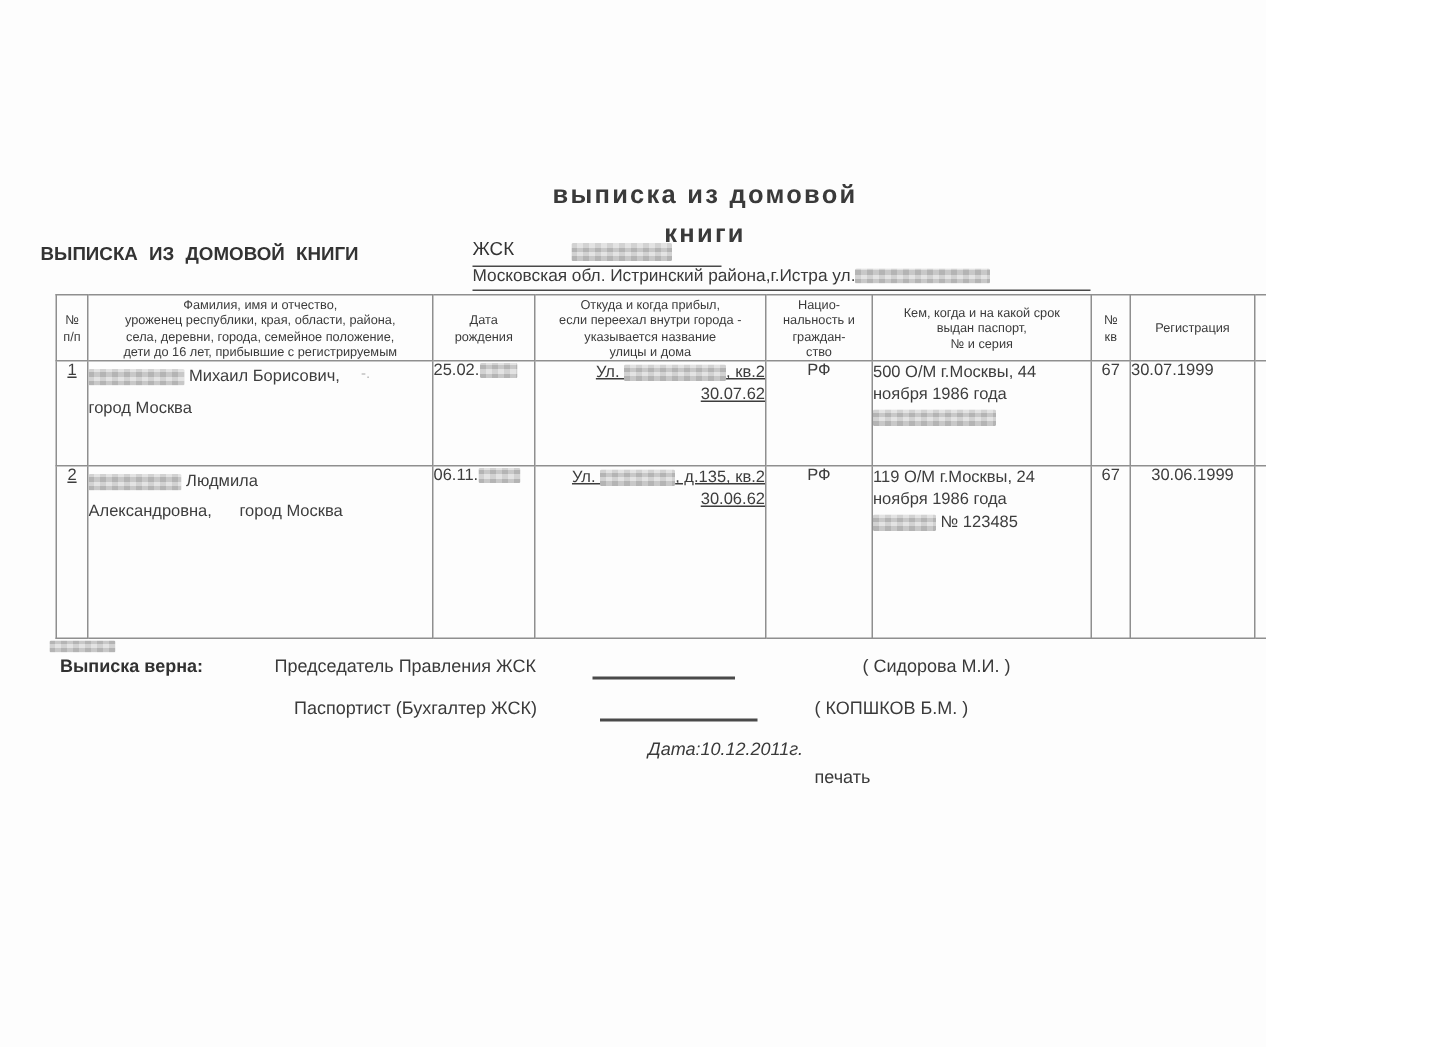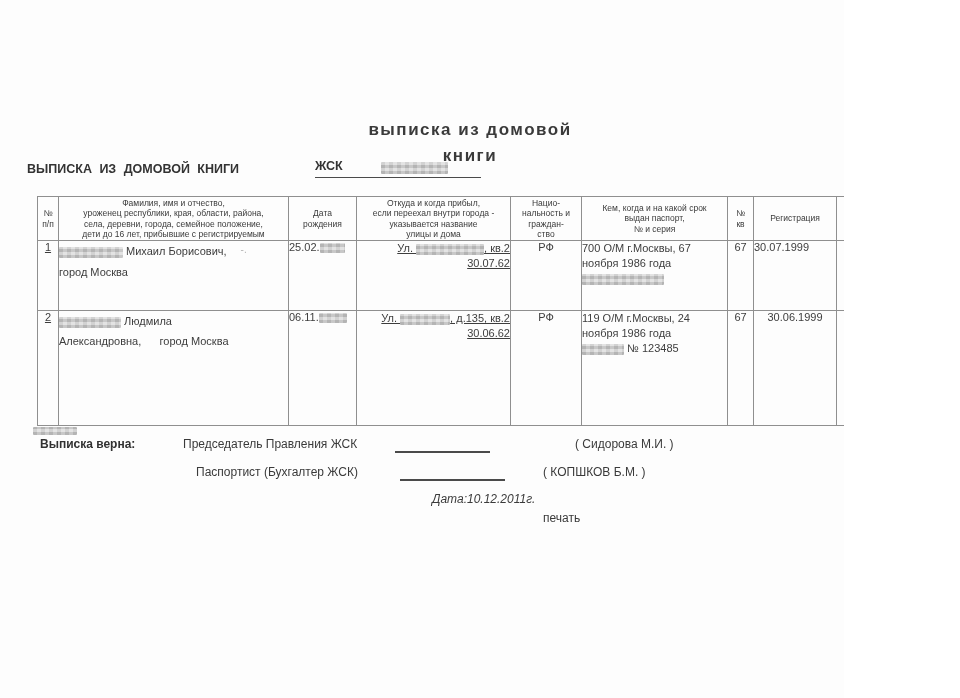--- a/index.html
+++ b/index.html
@@ -25,21 +25,21 @@
     color:#3a3a3a;line-height:26px;white-space:pre-line;
   }
   .left-heading{
     position:absolute;left:27px;top:162px;
     font-weight:bold;font-size:12.5px;color:#333;
     word-spacing:4px;
   }
   .org-line{
     position:absolute;left:315px;top:159px;width:166px;height:18px;
     border-bottom:1.5px solid #4a4a4a;
-    font-weight:bold;font-size:12.5px;color:#333;
+    font-weight:normal;font-size:12.5px;color:#333;
     display:flex;align-items:flex-start;gap:38px;
   }
   .address-line{
     position:absolute;left:315px;top:178px;width:412px;height:15px;
     border-bottom:1.5px solid #4a4a4a;
     font-size:11.5px;color:#3a3a3a;
     white-space:nowrap;
   }
 
   
@@ -110,20 +110,23 @@
   <div class="doc-title">выписка из домовой
 книги</div>
 
   <div class="left-heading">ВЫПИСКА ИЗ ДОМОВОЙ КНИГИ</div>
 
   <div class="org-line">
     <span>ЖСК</span>
     <span class="redact" style="width:67px;height:12px;margin-top:3px;"></span>
   </div>
 
+  <div class="address-line">
+    <span>Московская обл. Истринский района,г.Истра ул.</span><span class="redact" style="width:90px;height:10px;"></span>
+  </div>
 
   <table class="registry">
     <colgroup>
       <col style="width:21px">
         <col style="width:230px">
         <col style="width:68px">
       <col style="width:154px">
         <col style="width:71px">
         <col style="width:146px">
       <col style="width:26px">
@@ -157,21 +160,21 @@
       <th class="h">Выписка</th>
     </tr>
 
     <tr class="row1">
       <td class="c-num"><span class="n">1</span></td>
       <td class="cell-name"><span class="redact" style="width:64px;height:11px;"></span><span> Михаил Борисович,</span><span class="inline-artifact">-.</span>
 <span>город Москва</span></td>
       <td class="c-birth1"><span>25.02.</span><span class="redact" style="width:25px;height:10px;"></span></td>
       <td class="c-street"><span>Ул. </span><span class="redact" style="width:68px;height:11px;"></span><span>, кв.2</span><br><span>30.07.62</span></td>
       <td class="c-nat1">РФ</td>
-      <td class="c-pass"><span>700 О/М г.Москвы, 67</span><br><span>ноября 1986 года</span><br><span class="redact" style="width:82px;height:11px;"></span></td>
+      <td class="c-pass"><span>500 О/М г.Москвы, 44</span><br><span>ноября 1986 года</span><br><span class="redact" style="width:82px;height:11px;"></span></td>
       <td class="c-apt1">67</td>
       <td class="c-reg1">30.07.1999</td>
       <td class="c-vyp">
             <span class="smudge-dot"></span>
           </td>
     </tr>
 
     <tr class="row2">
       <td class="c-num"><span class="n">2</span></td>
       <td class="cell-name"><span class="redact" style="width:62px;height:11px;"></span><span> Людмила</span>

